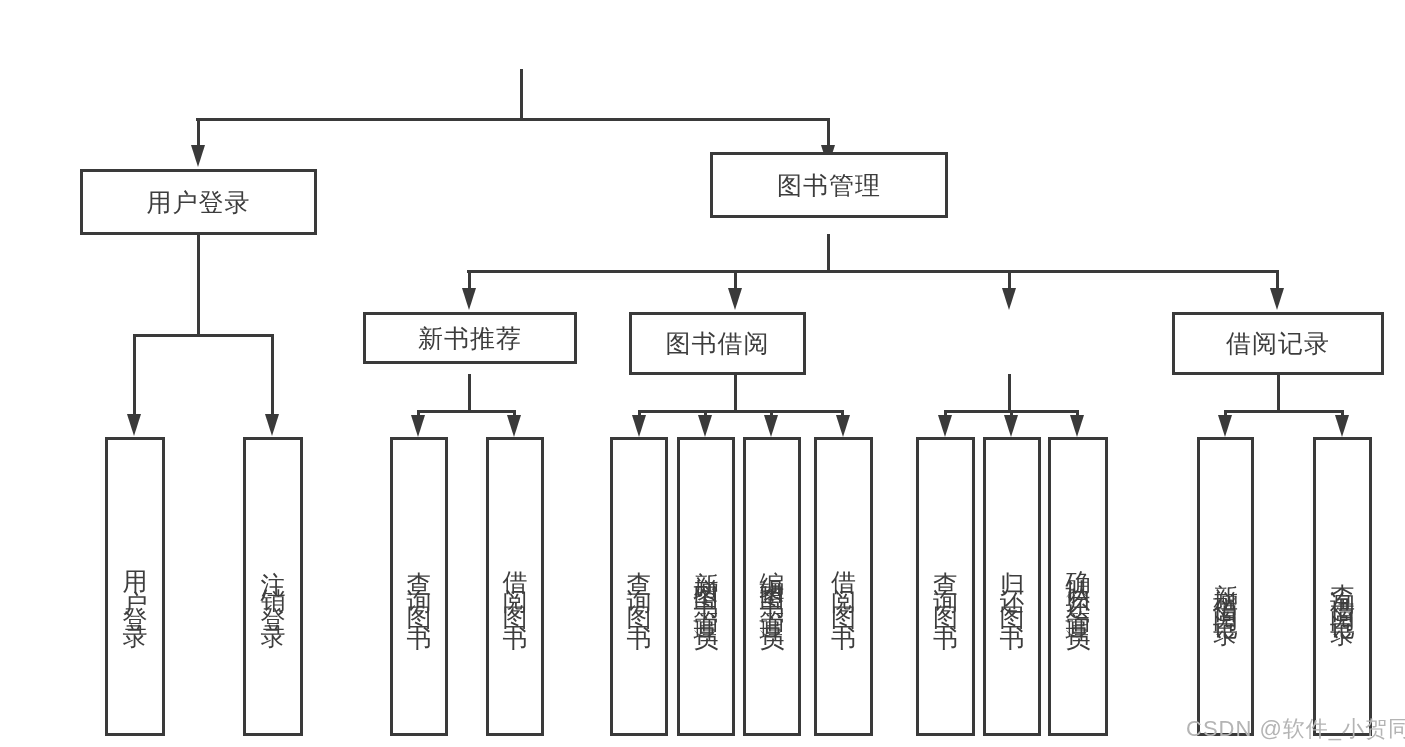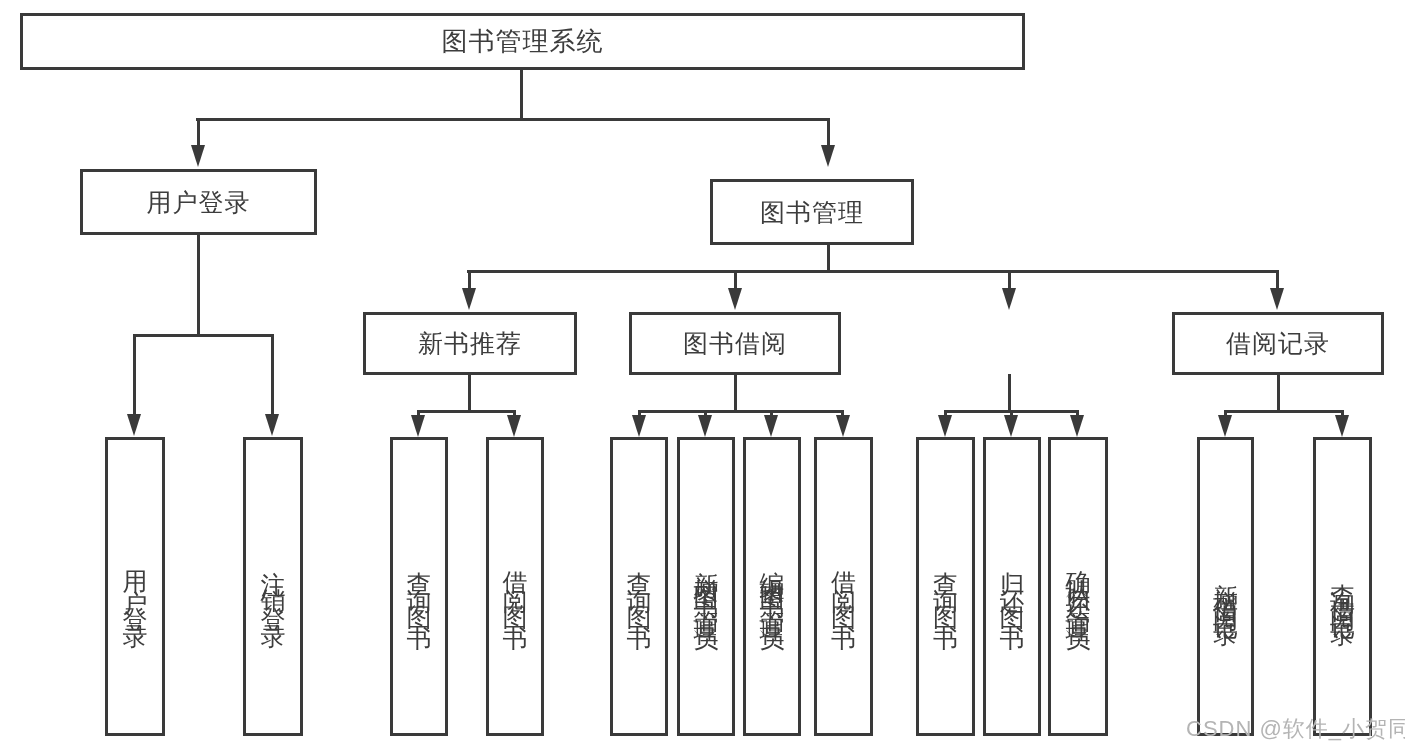--- a/index.html
+++ b/index.html
@@ -31,35 +31,32 @@
   .watermark{
     position:absolute;left:1186px;top:714px;z-index:5;
     font-size:22px;color:var(--watermark,#b4b4b4);letter-spacing:1px;white-space:nowrap;
   }
 </style>
 </head>
 <body>
 
 <div class="canvas">
 
-  <div class="box hbox root" style="left:20px;top:13px;width:1005px;height:57px">
-    <span>图书管理系统</span>
-  </div>
 
   <div class="vl" style="left:520px;top:69px;height:49px"></div>
   <div class="hl" style="left:196px;top:118px;width:634px"></div>
   <div class="vl" style="left:197px;top:118px;height:28px"></div>
   <div class="ar" style="left:191px;top:145px"></div>
   <div class="vl" style="left:827px;top:118px;height:28px"></div>
   <div class="ar" style="left:821px;top:145px"></div>
 
   <div class="box hbox" style="left:80px;top:169px;width:237px;height:66px">
     <span>用户登录</span>
   </div>
-  <div class="box hbox" style="left:710px;top:179px;width:204px;height:66px">
+  <div class="box hbox" style="left:710px;top:152px;width:238px;height:66px">
     <span>图书管理</span>
   </div>
 
   <div class="vl" style="left:197px;top:234px;height:100px"></div>
   <div class="hl" style="left:133px;top:334px;width:141px"></div>
   <div class="vl" style="left:133px;top:334px;height:80px"></div>
   <div class="ar" style="left:127px;top:414px"></div>
   <div class="vl" style="left:271px;top:334px;height:80px"></div>
   <div class="ar" style="left:265px;top:414px"></div>
 
@@ -67,24 +64,24 @@
   <div class="hl" style="left:467px;top:270px;width:812px"></div>
   <div class="vl" style="left:468px;top:270px;height:20px"></div>
   <div class="ar" style="left:462px;top:288px"></div>
   <div class="vl" style="left:734px;top:270px;height:20px"></div>
   <div class="ar" style="left:728px;top:288px"></div>
   <div class="vl" style="left:1008px;top:270px;height:20px"></div>
   <div class="ar" style="left:1002px;top:288px"></div>
   <div class="vl" style="left:1276px;top:270px;height:20px"></div>
   <div class="ar" style="left:1270px;top:288px"></div>
 
-  <div class="box hbox" style="left:363px;top:312px;width:214px;height:63px">
+  <div class="box hbox" style="left:363px;top:312px;width:214px;height:52px">
     <span>新书推荐</span>
   </div>
-  <div class="box hbox" style="left:629px;top:312px;width:212px;height:63px">
+  <div class="box hbox" style="left:629px;top:312px;width:177px;height:63px">
     <span>图书借阅</span>
   </div>
   <div class="box hbox" style="left:1172px;top:312px;width:212px;height:63px">
     <span>借阅记录</span>
   </div>
 
   <div class="vl" style="left:468px;top:374px;height:36px"></div>
   <div class="hl" style="left:417px;top:410px;width:99px"></div>
   <div class="vl" style="left:417px;top:410px;height:8px"></div>
   <div class="ar" style="left:411px;top:415px"></div>

